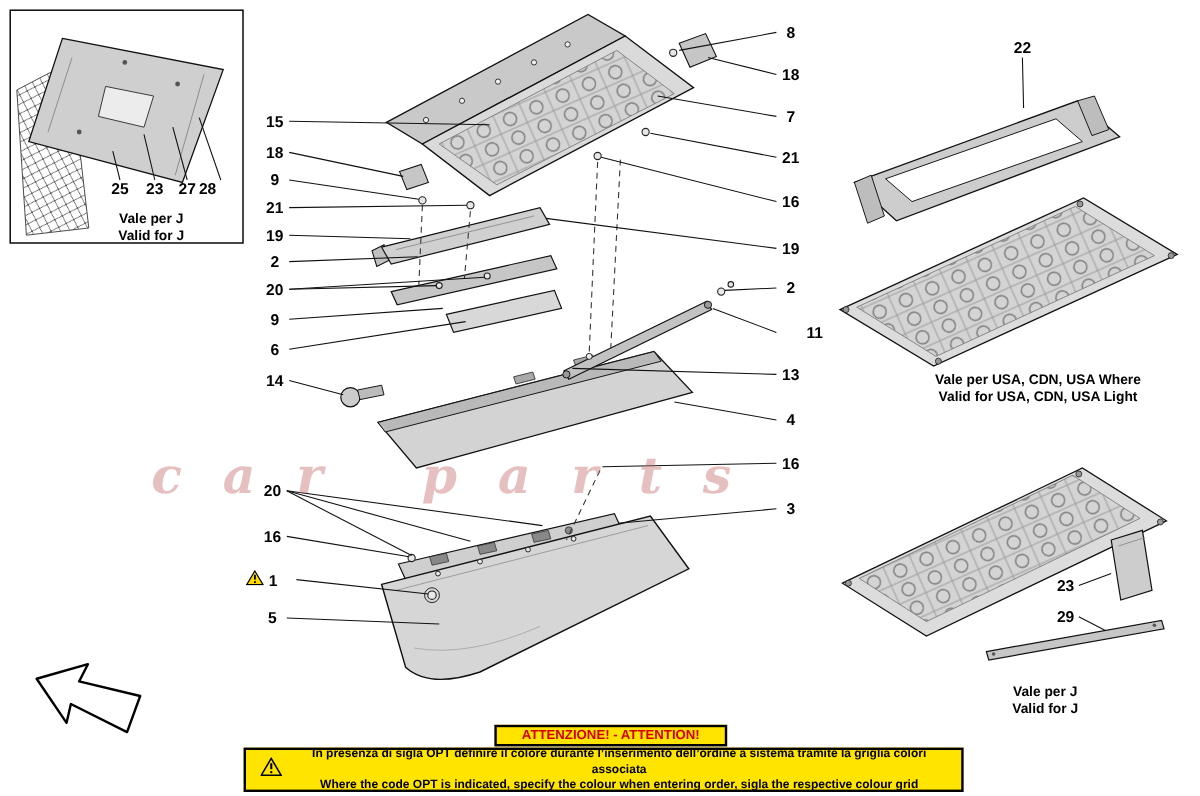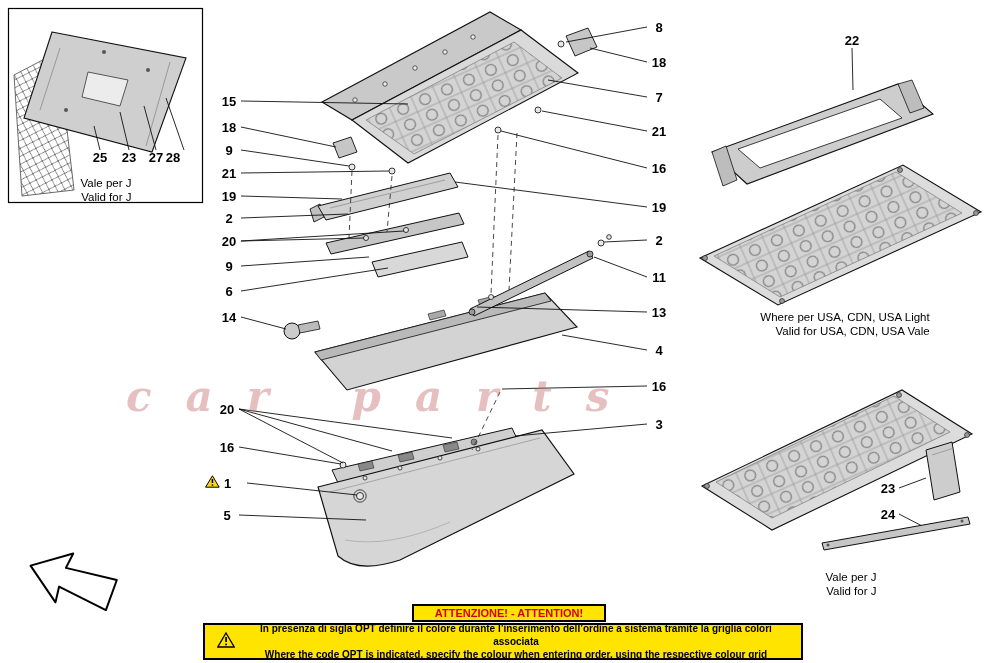--- a/index.html
+++ b/index.html
@@ -6,22 +6,22 @@
   .stage{position:relative;width:1000px;height:663px;background:#fff;overflow:hidden;
          font-family:"Liberation Sans",sans-serif;}
   svg.diagram{position:absolute;left:0;top:0;z-index:1;}
   .wm1{position:absolute;left:72px;top:224px;z-index:2;pointer-events:none;user-select:none;
        font:italic 700 118px "DejaVu Serif",serif;letter-spacing:8px;color:rgba(203,42,42,.5);line-height:1;}
   .wm2{position:absolute;left:126px;top:376px;z-index:2;pointer-events:none;user-select:none;
        font:italic 700 42px "DejaVu Serif",serif;letter-spacing:34px;color:rgba(196,104,104,.42);line-height:1;}
   .co{position:absolute;transform:translate(-50%,-50%);z-index:3;font-weight:bold;font-size:13px;
       color:#000;white-space:nowrap;}
   .co-flex{display:flex;align-items:center;gap:4px;}
-  .caption{position:absolute;transform:translateX(-50%);z-index:3;text-align:right;font-weight:normal;
-           font-size:11.5px;line-height:13.5px;color:#000;white-space:nowrap;}
+  .caption{position:absolute;transform:translateX(-50%);z-index:3;text-align:center;font-weight:bold;
+           font-size:11.5px;line-height:13.5px;color:#000;white-space:nowrap;margin-left:20px;}
   .att-title{position:absolute;left:412px;top:604px;width:194px;height:18px;z-index:3;background:#ffe400;
              border:2px solid #000;color:#d40000;font-weight:bold;font-size:11px;
              display:flex;align-items:center;justify-content:center;box-sizing:border-box;}
   .att-box{position:absolute;left:203px;top:623px;width:600px;height:37px;z-index:3;background:#ffe400;
            border:2px solid #000;box-sizing:border-box;display:flex;align-items:center;
            justify-content:center;gap:8px;padding:0 12px;}
   .att-text{font-weight:bold;font-size:10px;line-height:13px;text-align:center;color:#000;}
 </style>
 </head>
 <body>
@@ -240,44 +240,44 @@
   </div>
   <div class="co" style="left:227px;top:515px">5</div>
 
   <div class="co" style="left:659px;top:27px">8</div>
   <div class="co" style="left:659px;top:62px">18</div>
   <div class="co" style="left:659px;top:97px">7</div>
   <div class="co" style="left:659px;top:131px">21</div>
   <div class="co" style="left:659px;top:168px">16</div>
   <div class="co" style="left:659px;top:207px">19</div>
   <div class="co" style="left:659px;top:240px">2</div>
-  <div class="co" style="left:659px;top:277px">11</div>
+  <div class="co" style="left:679px;top:277px">11</div>
   <div class="co" style="left:659px;top:312px">13</div>
   <div class="co" style="left:659px;top:350px">4</div>
   <div class="co" style="left:659px;top:386px">16</div>
   <div class="co" style="left:659px;top:424px">3</div>
 
   <div class="co" style="left:852px;top:40px">22</div>
   <div class="caption" style="left:845px;top:311px">
-    <div>Where per USA, CDN, USA Light</div>
-    <div>Valid for USA, CDN, USA Vale</div>
+    <div>Vale per USA, CDN, USA Where</div>
+    <div>Valid for USA, CDN, USA Light</div>
   </div>
   <div class="co" style="left:888px;top:488px">23</div>
-  <div class="co" style="left:888px;top:514px">24</div>
+  <div class="co" style="left:888px;top:514px">29</div>
   <div class="caption" style="left:851px;top:571px">
     <div>Vale per J</div>
     <div>Valid for J</div>
   </div>
 
   <div class="att-title">ATTENZIONE! - ATTENTION!</div>
   <div class="att-box">
     <span><svg width="18" height="16" viewBox="0 0 18 16">
           <path d="M9 1 L17.2 15 H0.8 Z" fill="#ffe400" stroke="#000" stroke-width="1.3"></path>
           <rect x="8.2" y="5" width="1.7" height="5" fill="#000"></rect>
           <rect x="8.2" y="11.6" width="1.7" height="1.7" fill="#000"></rect>
         </svg></span>
     <div class="att-text">
       <div>In presenza di sigla OPT definire il colore durante l’inserimento dell’ordine a sistema tramite la griglia colori associata</div>
-      <div>Where the code OPT is indicated, specify the colour when entering order, using the respective colour grid</div>
+      <div>Where the code OPT is indicated, specify the colour when entering order, sigla the respective colour grid</div>
     </div>
   </div>
 
 </div>
 
 </body></html>

